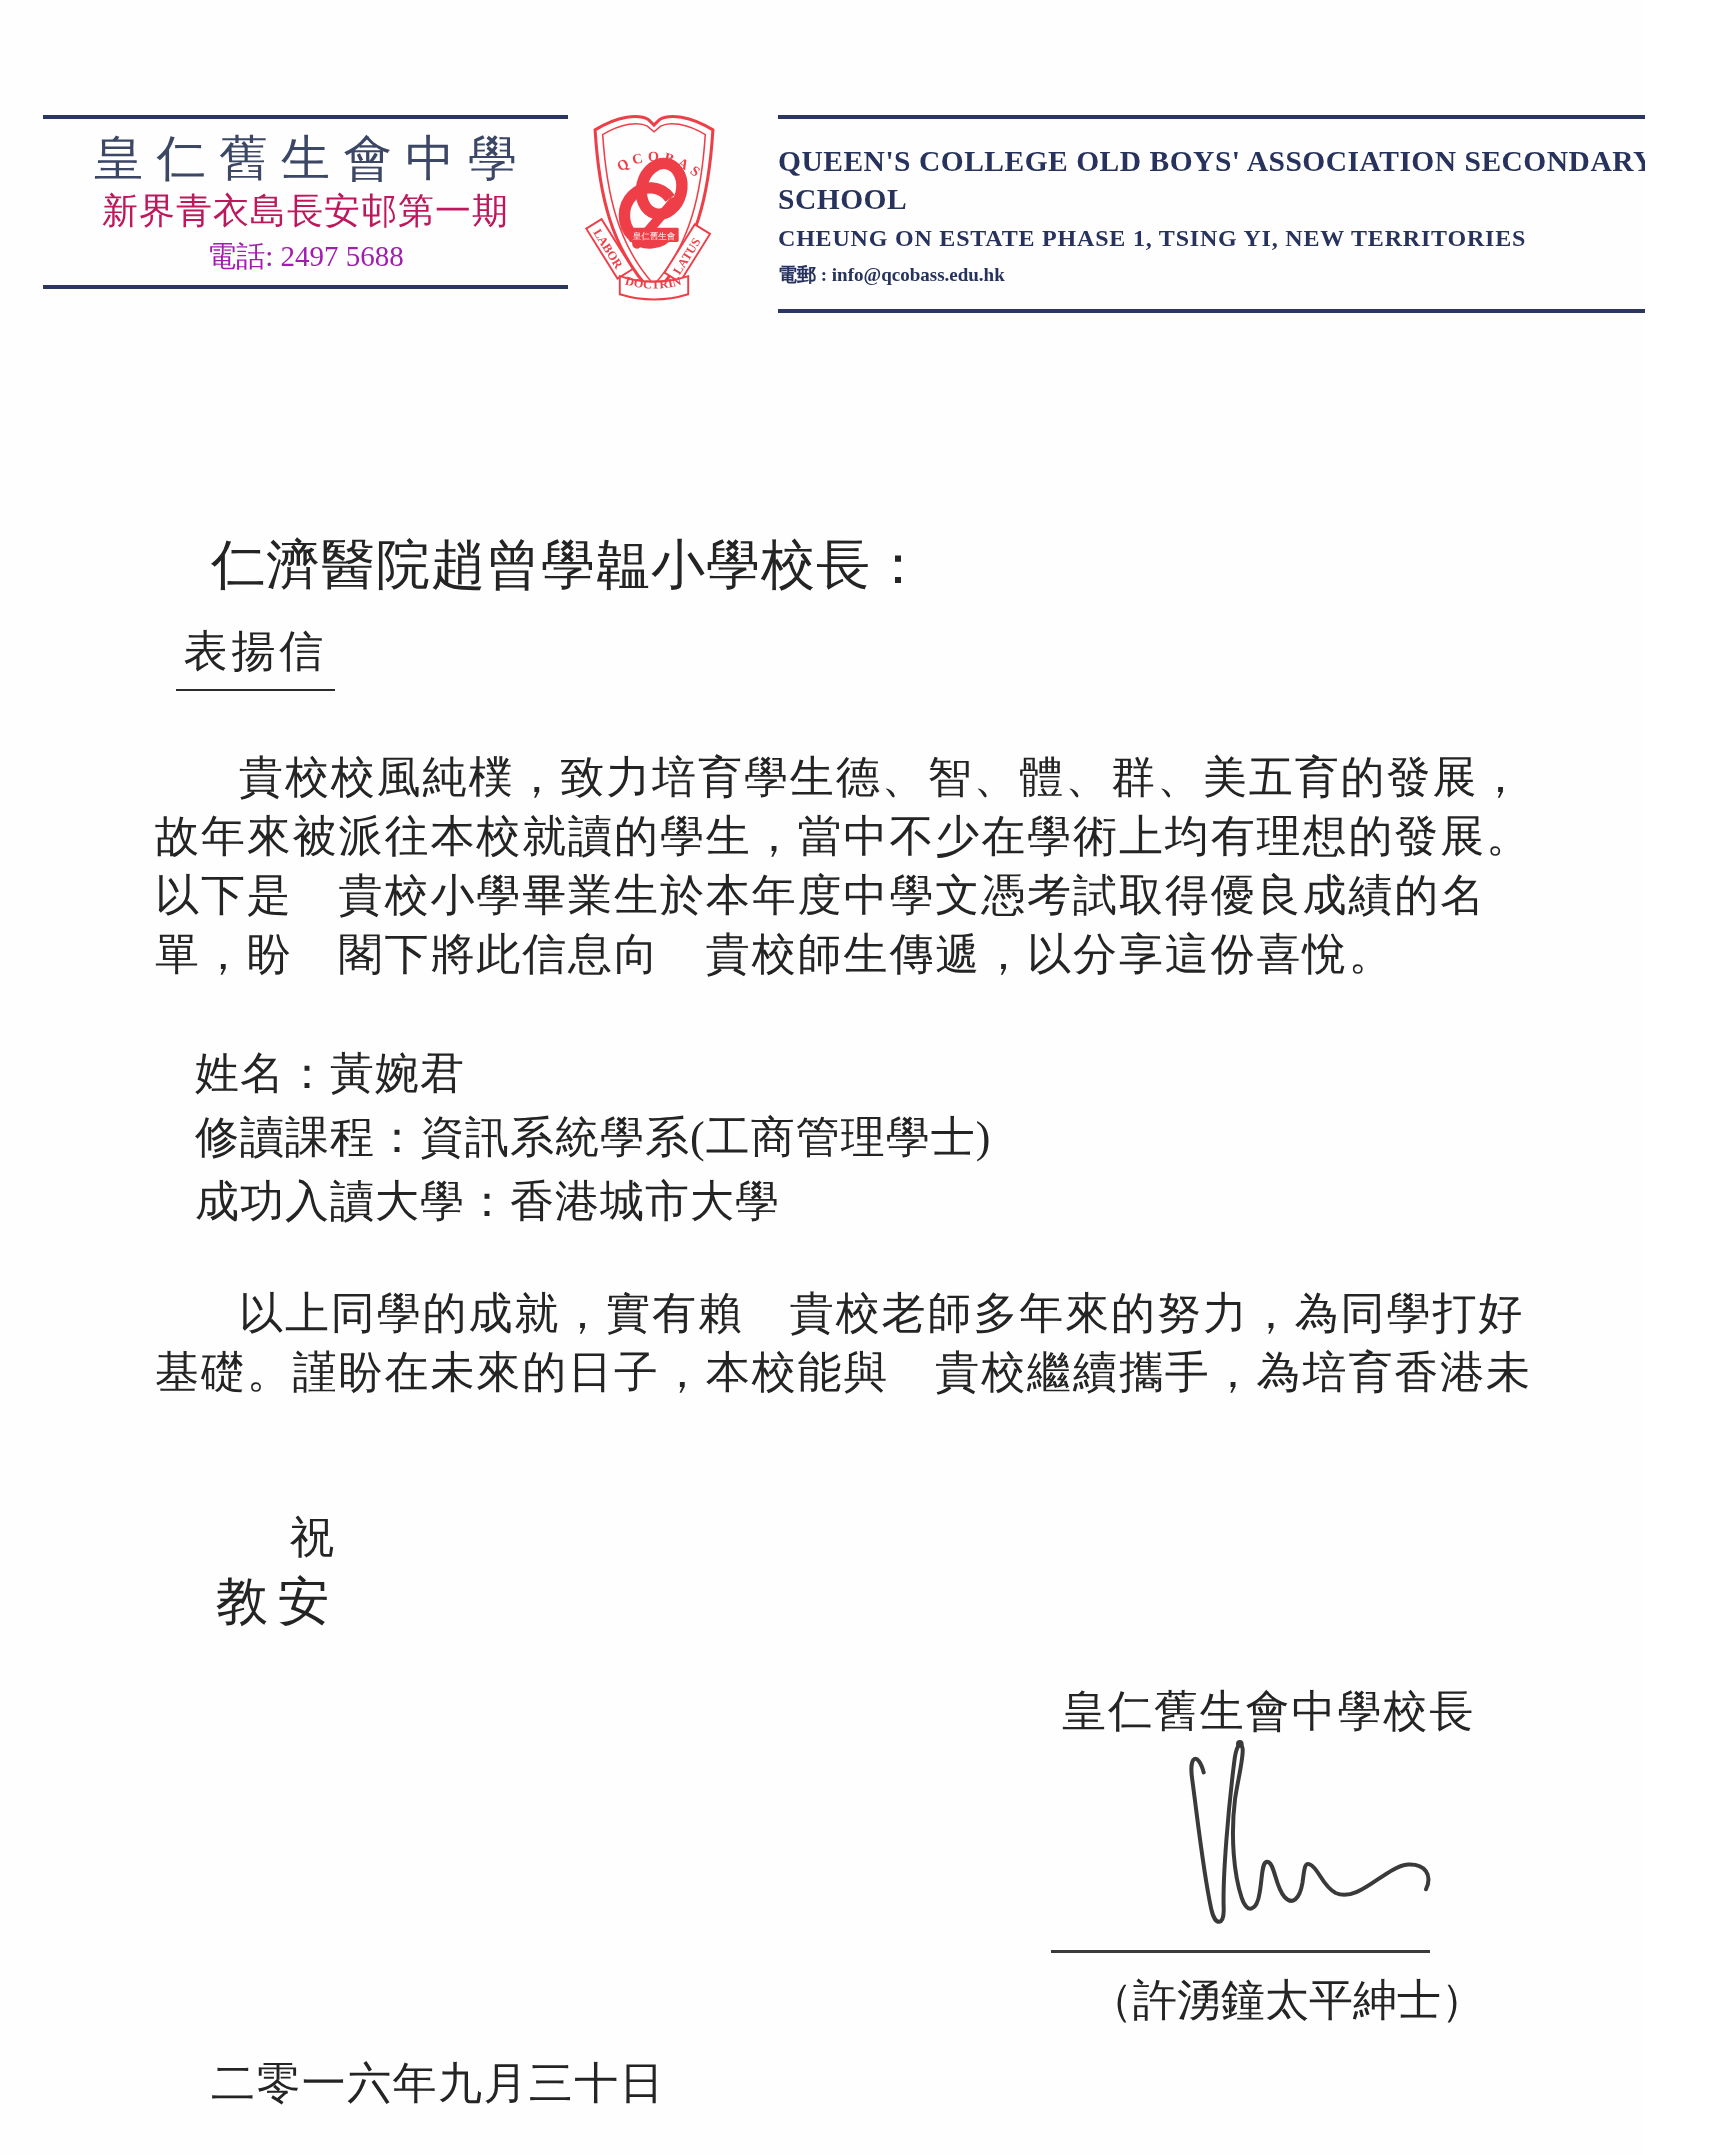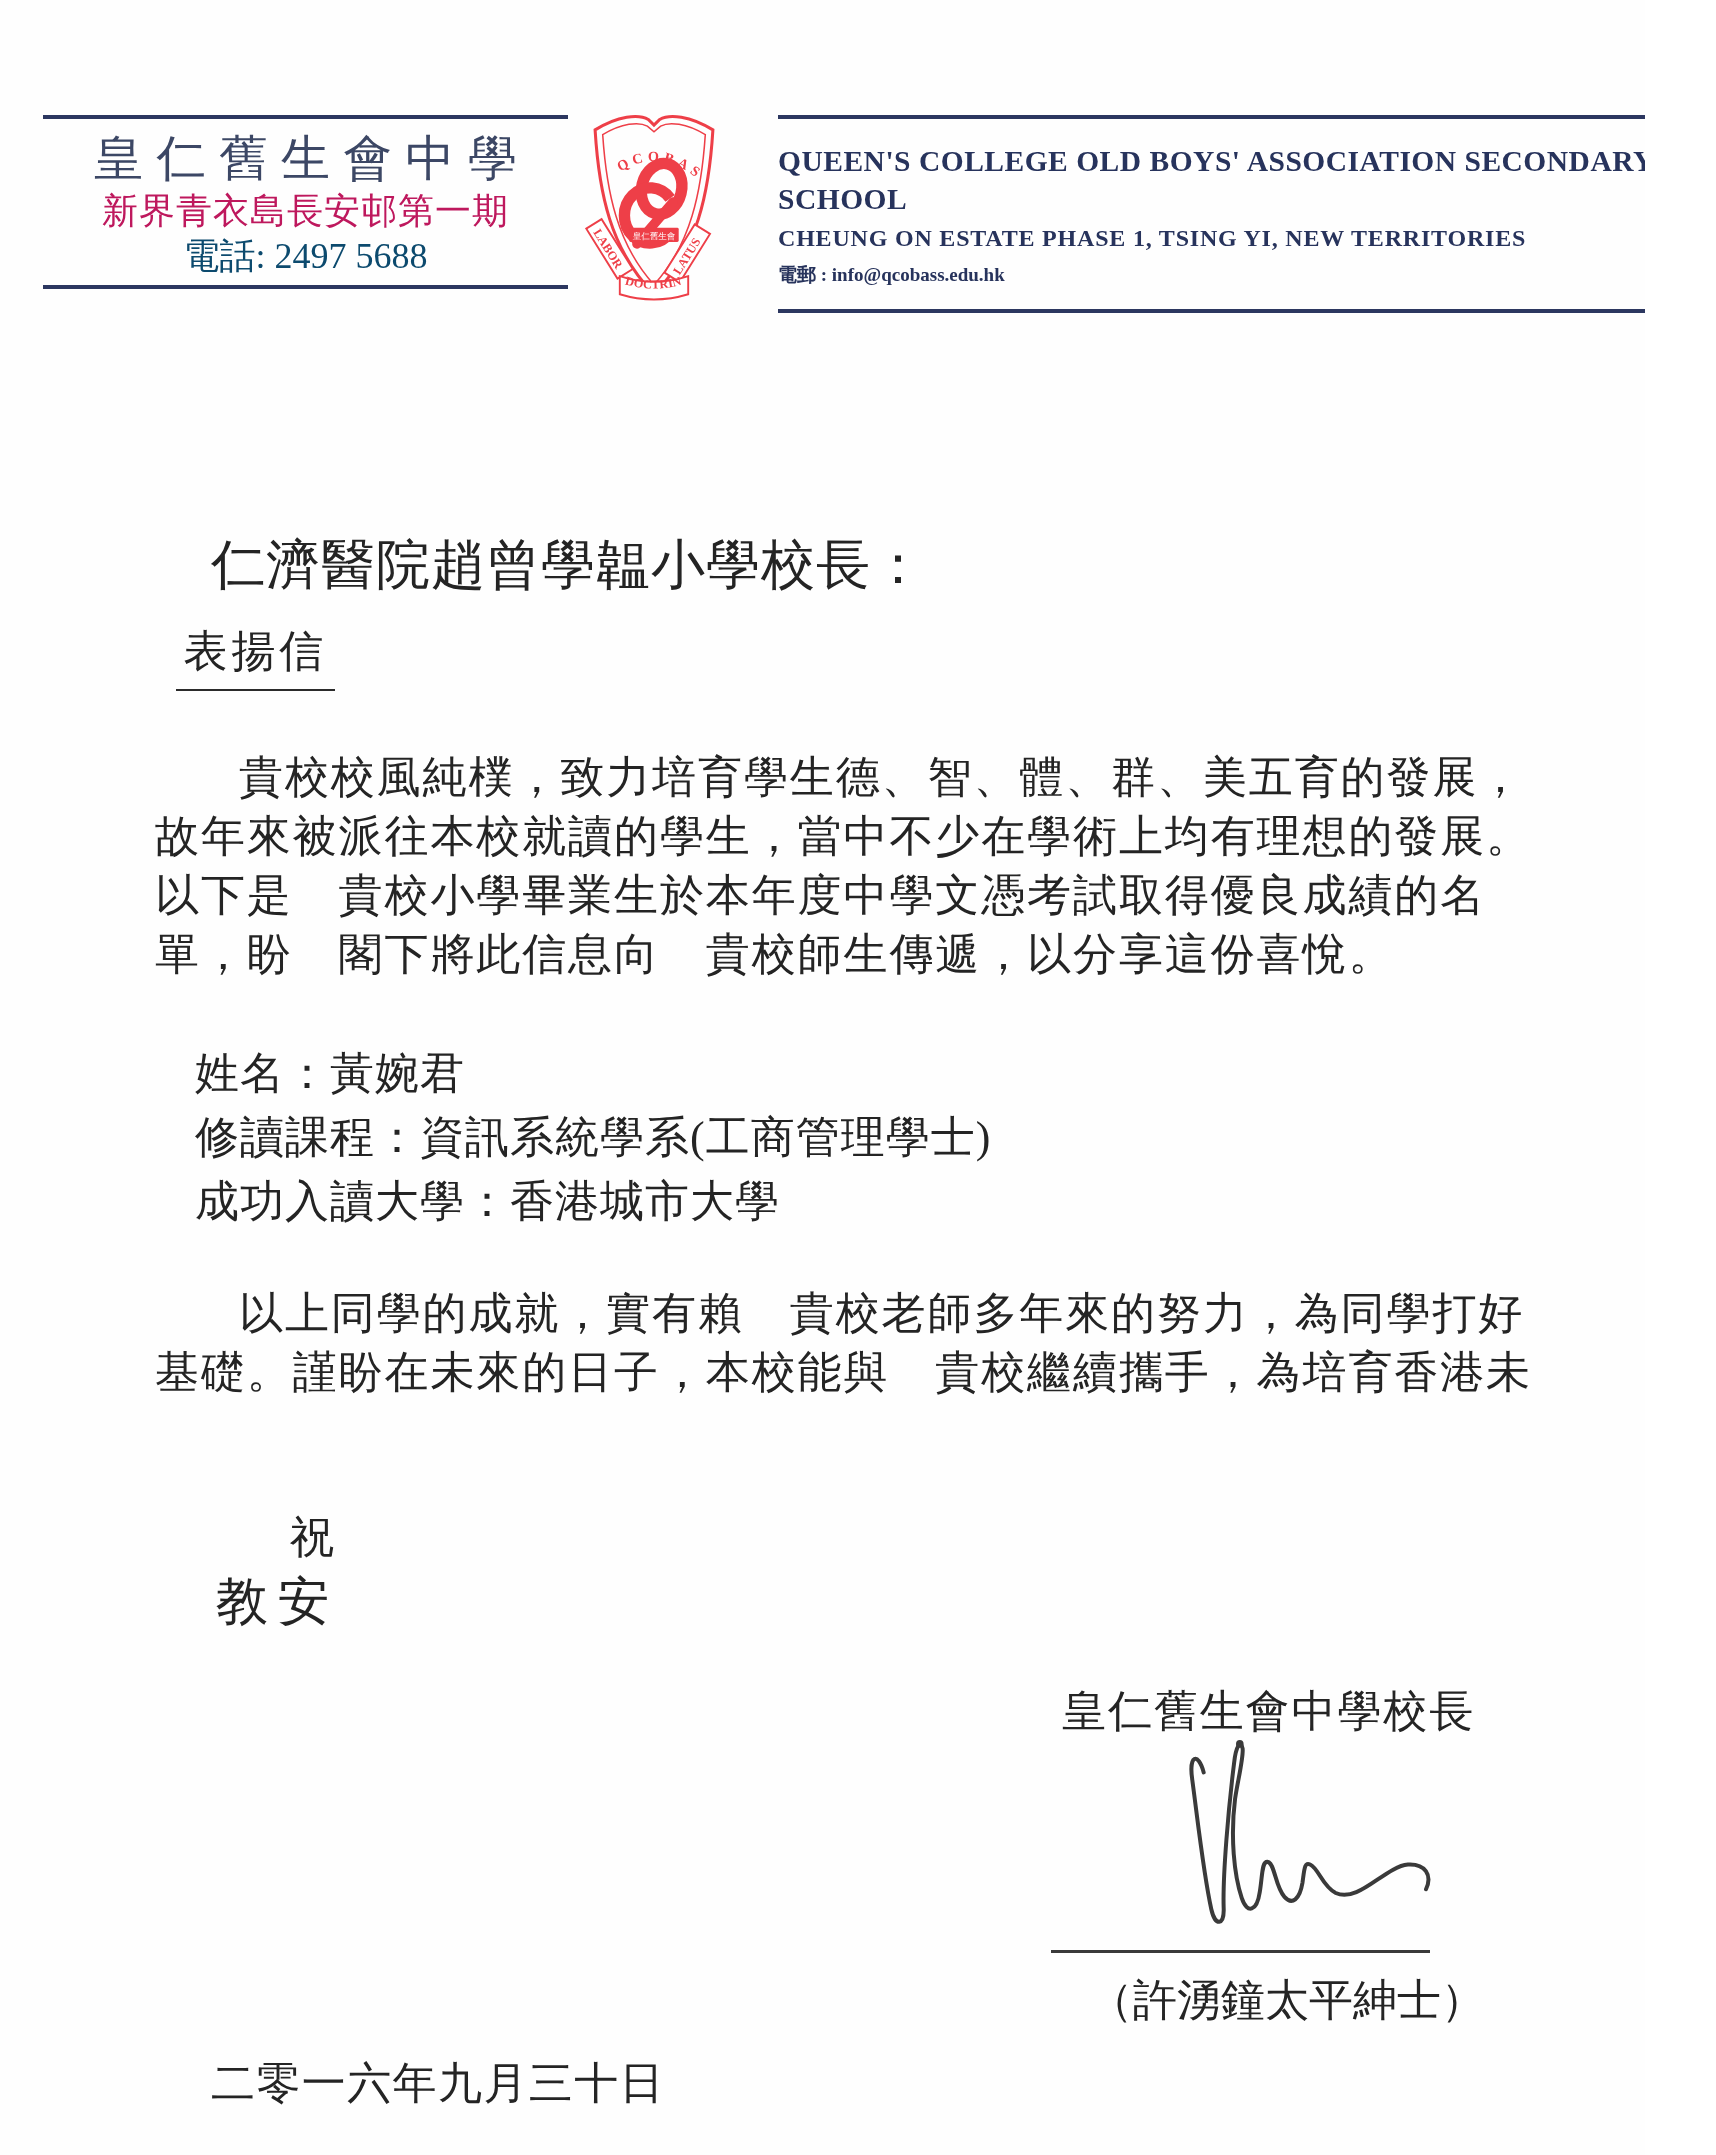--- a/index.html
+++ b/index.html
@@ -9,21 +9,21 @@
     font-family:"Liberation Serif","DejaVu Serif",serif;color:#242424;overflow:hidden;
   }
   .abs{position:absolute}
   
   .lh-left{
     position:absolute;left:43px;top:115px;width:525px;text-align:center;
     border-top:4.8px solid #2c3760;border-bottom:4.8px solid #2c3760;padding:11.4px 0 7.6px;
   }
   .cn-name{font-size:49px;letter-spacing:13.3px;text-indent:13.3px;color:#3c4765;line-height:57px}
   .cn-addr{font-size:36px;letter-spacing:1px;color:#be185d;line-height:48px}
-  .cn-phone{font-size:36px;color:#0c4a6e;line-height:42px}
+  .cn-phone{font-size:29px;color:#a21caf;line-height:42px}
   .crest{position:absolute;left:578px;top:103px;width:152px;height:221px}
   .lh-right{
     position:absolute;left:778px;top:115px;width:902px;text-align:left;color:#27335c;
     border-top:4.8px solid #2c3760;border-bottom:4.8px solid #2c3760;padding:23px 0 17px;
   }
   .en-name{font-size:29.5px;font-weight:bold;letter-spacing:0.5px;line-height:38px}
   .en-addr{font-size:24px;font-weight:bold;letter-spacing:0.8px;line-height:40px}
   .en-email{font-size:19px;font-weight:bold;line-height:34px}
   
   .salutation{left:211px;top:529px;font-size:54px;letter-spacing:1px;white-space:nowrap}

